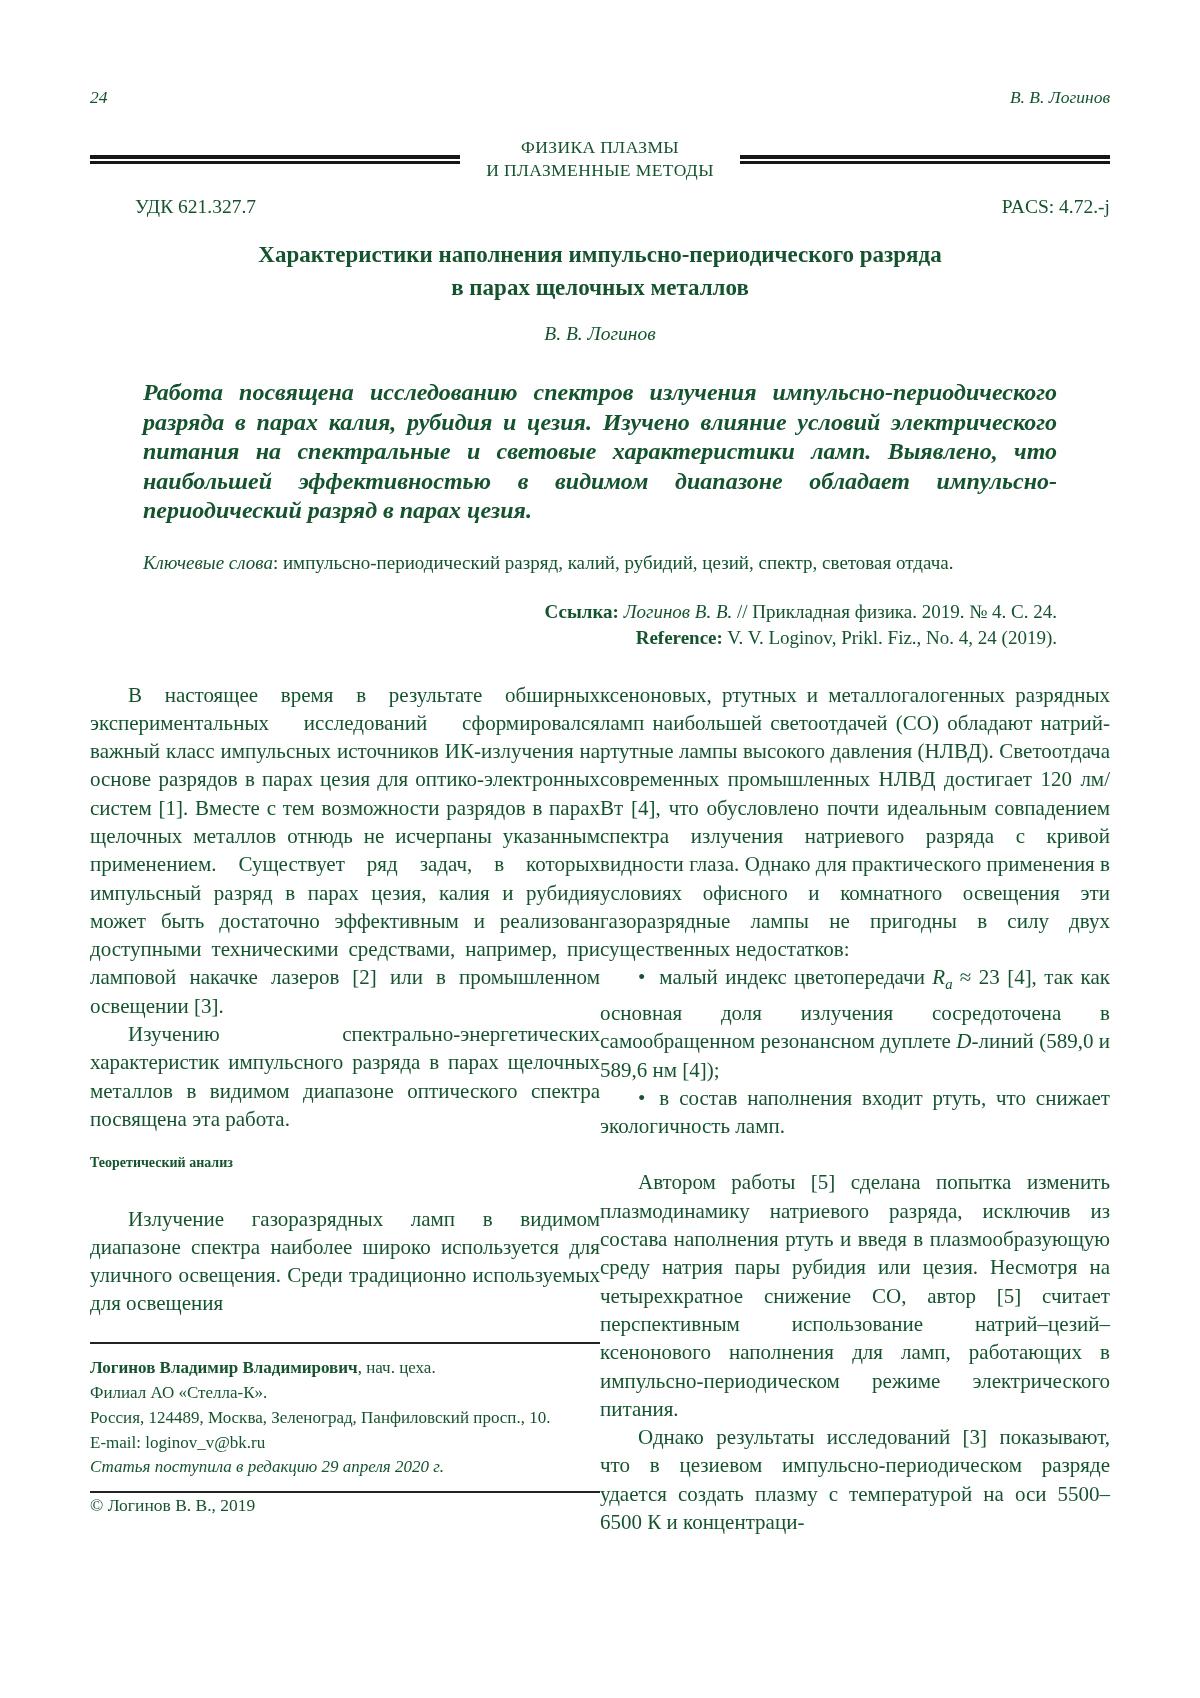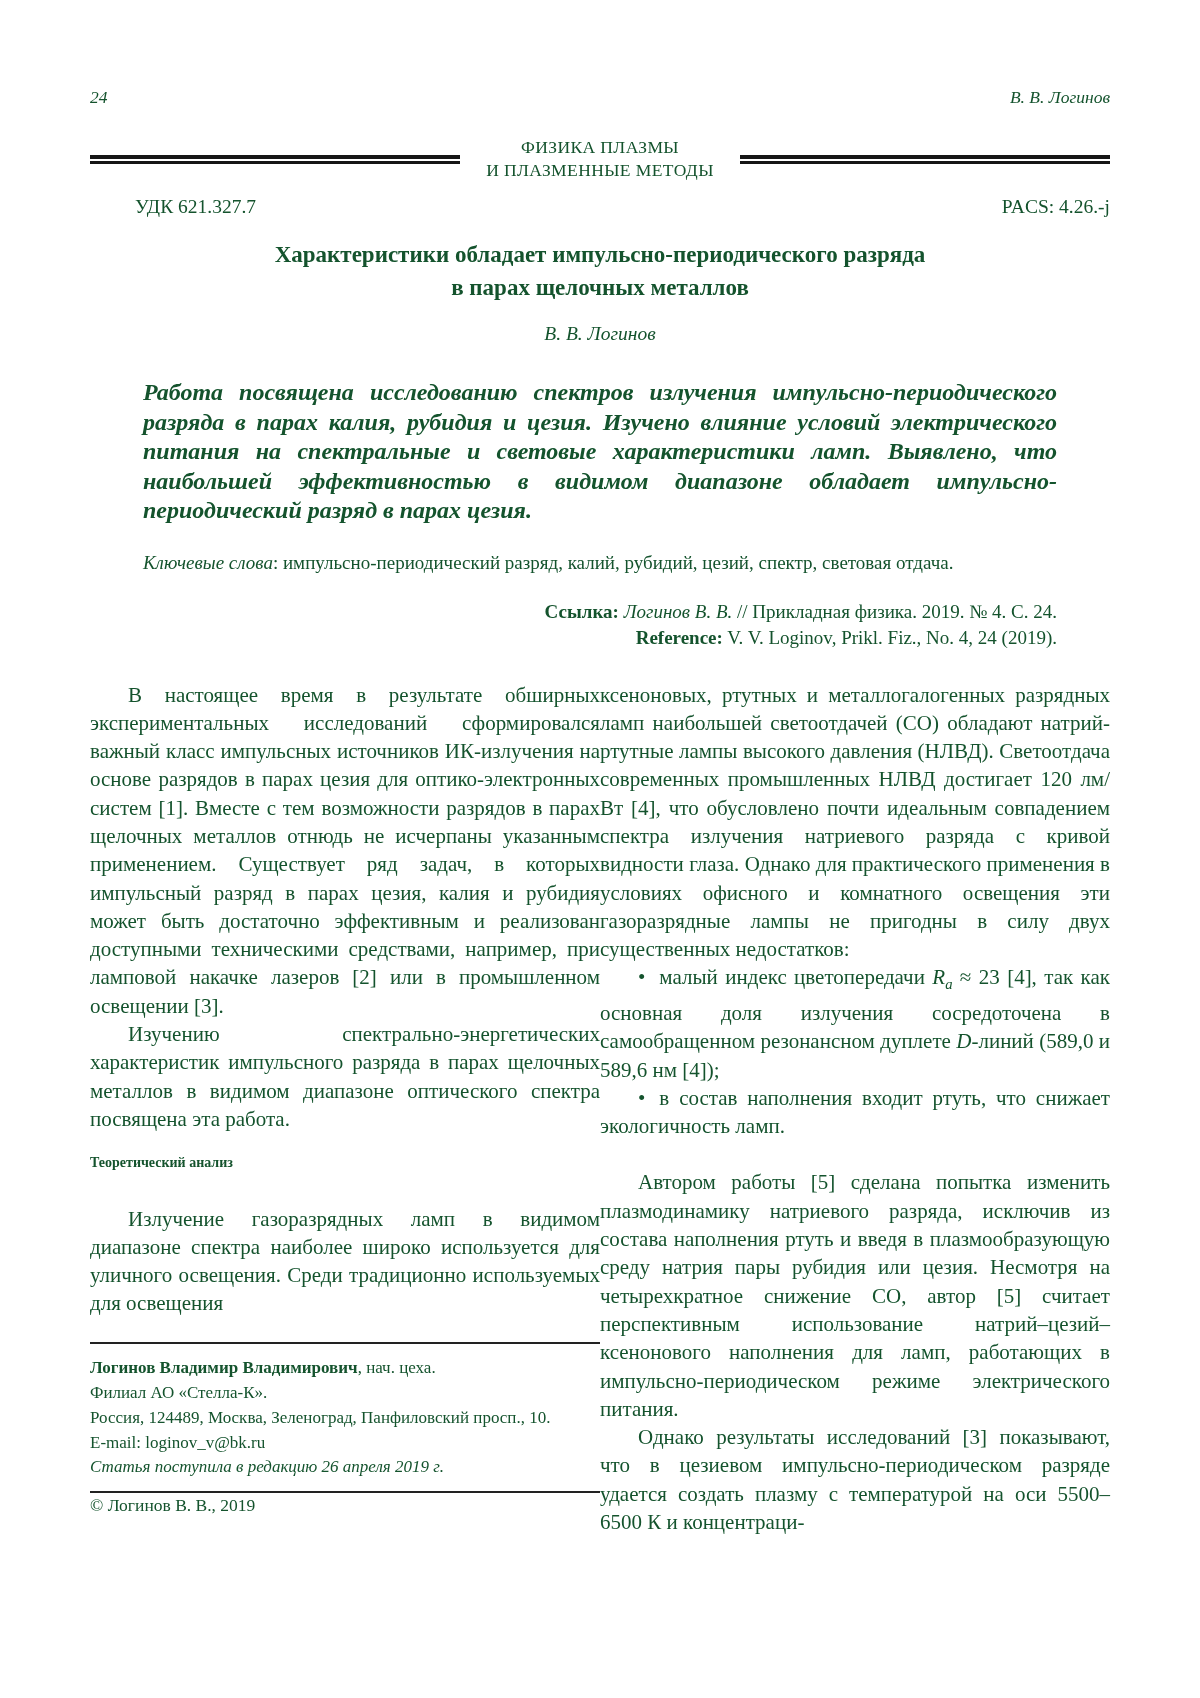--- a/index.html
+++ b/index.html
@@ -58,25 +58,25 @@
     <div class="rule-double"></div>
     <div class="banner-text">
       <div>ФИЗИКА ПЛАЗМЫ</div>
       <div>И ПЛАЗМЕННЫЕ МЕТОДЫ</div>
     </div>
     <div class="rule-double"></div>
   </div>
 
   <div class="udc-line">
     <span>УДК 621.327.7</span>
-    <span>PACS: 4.26.-j</span>
+    <span>PACS: 4.72.-j</span>
   </div>
 
   <div class="title">
-    <div>Характеристики обладает импульсно-периодического разряда</div>
+    <div>Характеристики наполнения импульсно-периодического разряда</div>
     <div>в парах щелочных металлов</div>
   </div>
 
   <div class="author">В. В. Логинов</div>
 
   <div class="abstract">Работа посвящена исследованию спектров излучения импульсно-периодического разряда в парах калия, рубидия и цезия. Изучено влияние условий электрического питания на спектральные и световые характеристики ламп. Выявлено, что наибольшей эффективностью в видимом диапазоне обладает импульсно-периодический разряд в парах цезия.</div>
 
   <div class="keywords">
     <i>Ключевые слова</i><span>: импульсно-периодический разряд, калий, рубидий, цезий, спектр, световая отдача.</span>
   </div>
@@ -92,21 +92,21 @@
       <p class="para">В настоящее время в результате обширных экспериментальных исследований сформировался важный класс импульсных источников ИК-излучения на основе разрядов в парах цезия для оптико-электронных систем [1]. Вместе с тем возможности разрядов в парах щелочных металлов отнюдь не исчерпаны указанным применением. Существует ряд задач, в которых импульсный разряд в парах цезия, калия и рубидия может быть достаточно эффективным и реализован доступными техническими средствами, например, при ламповой накачке лазеров [2] или в промышленном освещении [3].</p>
       <p class="para">Изучению спектрально-энергетических характеристик импульсного разряда в парах щелочных металлов в видимом диапазоне оптического спектра посвящена эта работа.</p>
       <h3 class="col-heading">Теоретический анализ</h3>
       <p class="para">Излучение газоразрядных ламп в видимом диапазоне спектра наиболее широко используется для уличного освещения. Среди традиционно используемых для освещения</p>
 
       <div class="footnote">
         <p><b>Логинов Владимир Владимирович</b><span>, нач. цеха.</span></p>
         <p>Филиал АО «Стелла-К».</p>
         <p>Россия, 124489, Москва, Зеленоград, Панфиловский просп., 10.</p>
         <p>E-mail: loginov_v@bk.ru</p>
-        <p class="received">Статья поступила в редакцию 26 апреля 2019 г.</p>
+        <p class="received">Статья поступила в редакцию 29 апреля 2020 г.</p>
         <div class="foot-rule"></div>
         <p class="copyright">© Логинов В. В., 2019</p>
       </div>
     </div>
 
     <div class="col">
       <p class="para no-indent">ксеноновых, ртутных и металлогалогенных разрядных ламп наибольшей светоотдачей (СО) обладают натрий-ртутные лампы высокого давления (НЛВД). Светоотдача современных промышленных НЛВД достигает 120 лм/Вт [4], что обусловлено почти идеальным совпадением спектра излучения натриевого разряда с кривой видности глаза. Однако для практического применения в условиях офисного и комнатного освещения эти газоразрядные лампы не пригодны в силу двух существенных недостатков:</p>
       <p class="para"><span class="dot">•</span><span>малый индекс цветопередачи </span><i><span>R</span><sub>a</sub></i><span> ≈ 23 [4], так как основная доля излучения сосредоточена в самообращенном резонансном дуплете </span><i>D</i><span>-линий (589,0 и 589,6 нм [4]);</span></p>
       <p class="para"><span class="dot">•</span><span>в состав наполнения входит ртуть, что снижает экологичность ламп.</span></p>
       <p class="para spaced-top">Автором работы [5] сделана попытка изменить плазмодинамику натриевого разряда, исключив из состава наполнения ртуть и введя в плазмообразующую среду натрия пары рубидия или цезия. Несмотря на четырехкратное снижение СО, автор [5] считает перспективным использование натрий–цезий–ксенонового наполнения для ламп, работающих в импульсно-периодическом режиме электрического питания.</p>

